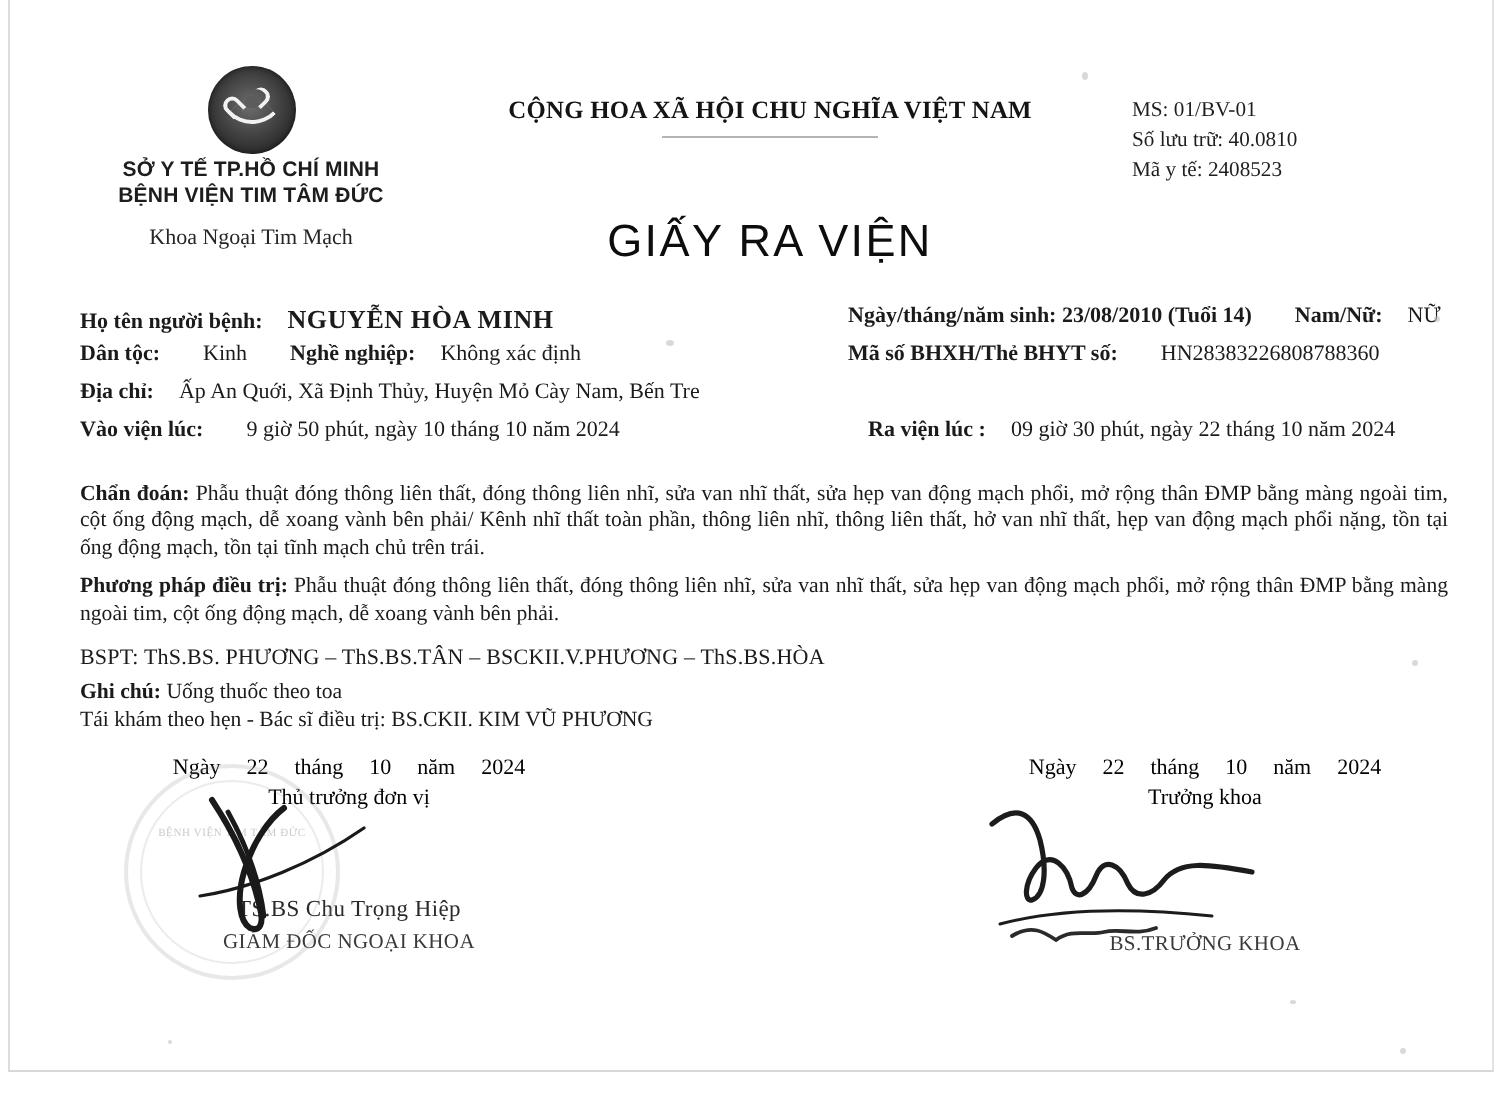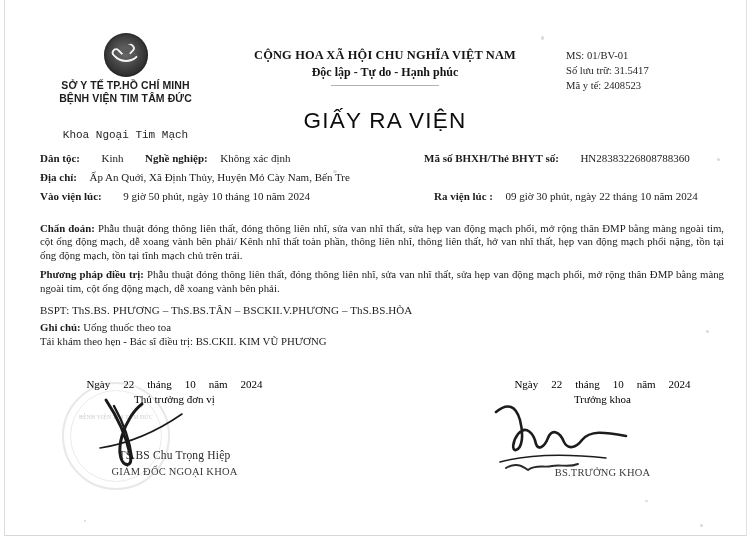--- a/index.html
+++ b/index.html
@@ -112,24 +112,24 @@
   .org-line1, .org-line2 {
     font-family: "Liberation Sans", "DejaVu Sans", sans-serif;
     font-size: 10.5px;
     font-weight: bold;
     letter-spacing: .1px;
     color: #1d1d1d;
     line-height: 12.5px;
     white-space: nowrap;
   }
   .org-dept {
-    margin-top: 25px;
+    margin-top: 9px;
     font-size: 11px;
     color: #262626;
-    font-family: Liberation Mono, monospace;
+    font-family: Liberation Serif, serif;
   }
 
   .nation-block {
     position: absolute;
     left: 235px;
     top: 48px;
     width: 300px;
     text-align: center;
   }
   .nation-title {
@@ -325,35 +325,48 @@
         <div class="heart"></div>
         <div class="inner-heart"></div>
       </div>
       <div class="org-line1">SỞ Y TẾ TP.HỒ CHÍ MINH</div>
       <div class="org-line2">BỆNH VIỆN TIM TÂM ĐỨC</div>
       <div class="org-dept">Khoa Ngoại Tim Mạch</div>
     </div>
 
     <div class="nation-block">
       <div class="nation-title">CỘNG HOA XÃ HỘI CHU NGHĨA VIỆT NAM</div>
-      <div class="nation-motto">Độc lập - Tự do - Hạnh phúc</div>
       <div class="motto-rule"></div>
     </div>
 
     <div class="codes">
       <div>MS: 01/BV-01</div>
-      <div>Số lưu trữ: 31.5417</div>
+      <div>Số lưu trữ: 40.0810</div>
       <div>Mã y tế: 2408523</div>
     </div>
 
     <div class="doc-title">GIẤY RA VIỆN</div>
   </div>
 
   <div class="body">
 
+    <div class="row">
+      <span class="col-left">
+        <span class="lbl">Họ tên người bệnh:</span>
+        <span class="gap-s"></span>
+        <span class="val val-name">NGUYỄN HÒA MINH</span>
+      </span>
+      <span class="col-right">
+        <span class="lbl">Ngày/tháng/năm sinh: 23/08/2010 (Tuổi 14)</span>
+        <span class="gap-m"></span>
+        <span class="lbl">Nam/Nữ:</span>
+        <span class="gap-s"></span>
+        <span class="val">NỮ</span>
+      </span>
+    </div>
 
     <div class="row">
       <span class="col-left">
         <span class="lbl">Dân tộc:</span>
         <span class="gap-m"></span>
         <span class="val">Kinh</span>
         <span class="gap-m"></span>
         <span class="lbl">Nghề nghiệp:</span>
         <span class="gap-s"></span>
         <span class="val">Không xác định</span>

